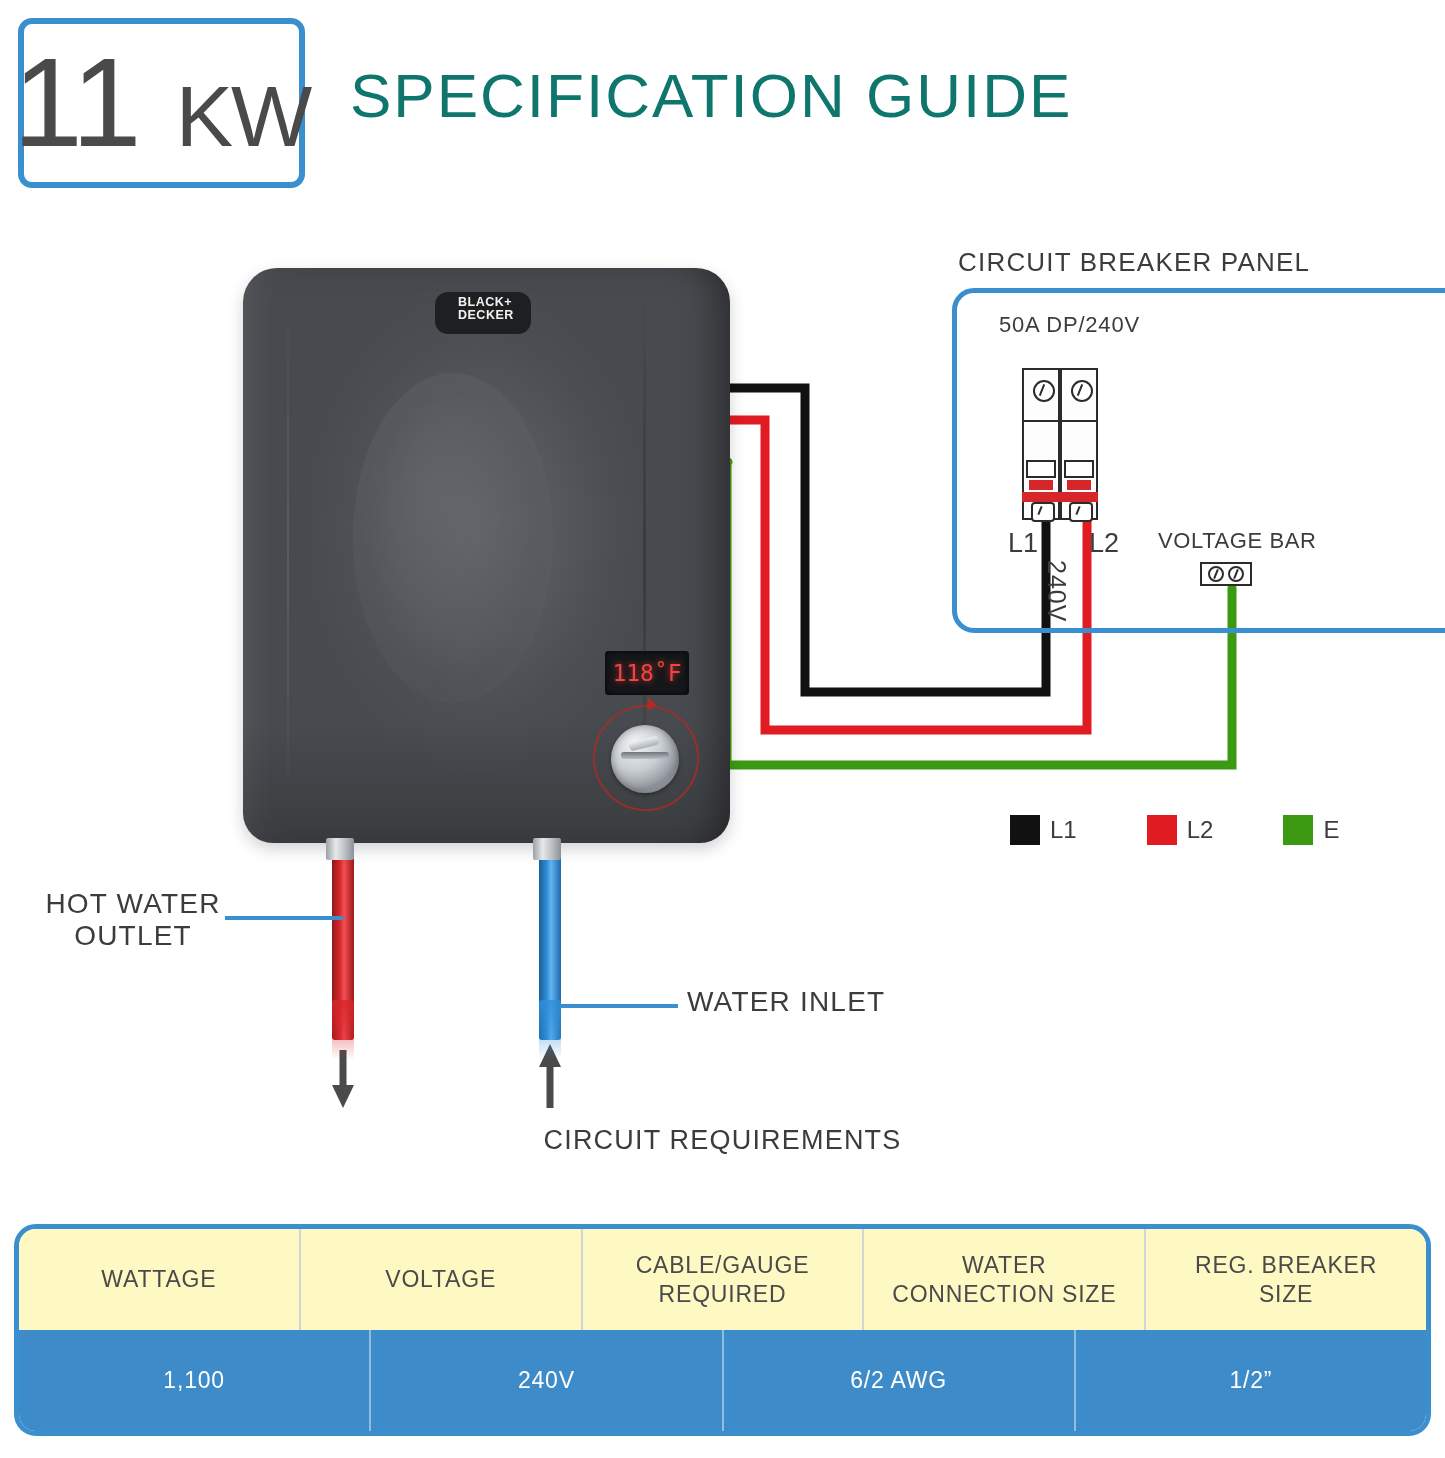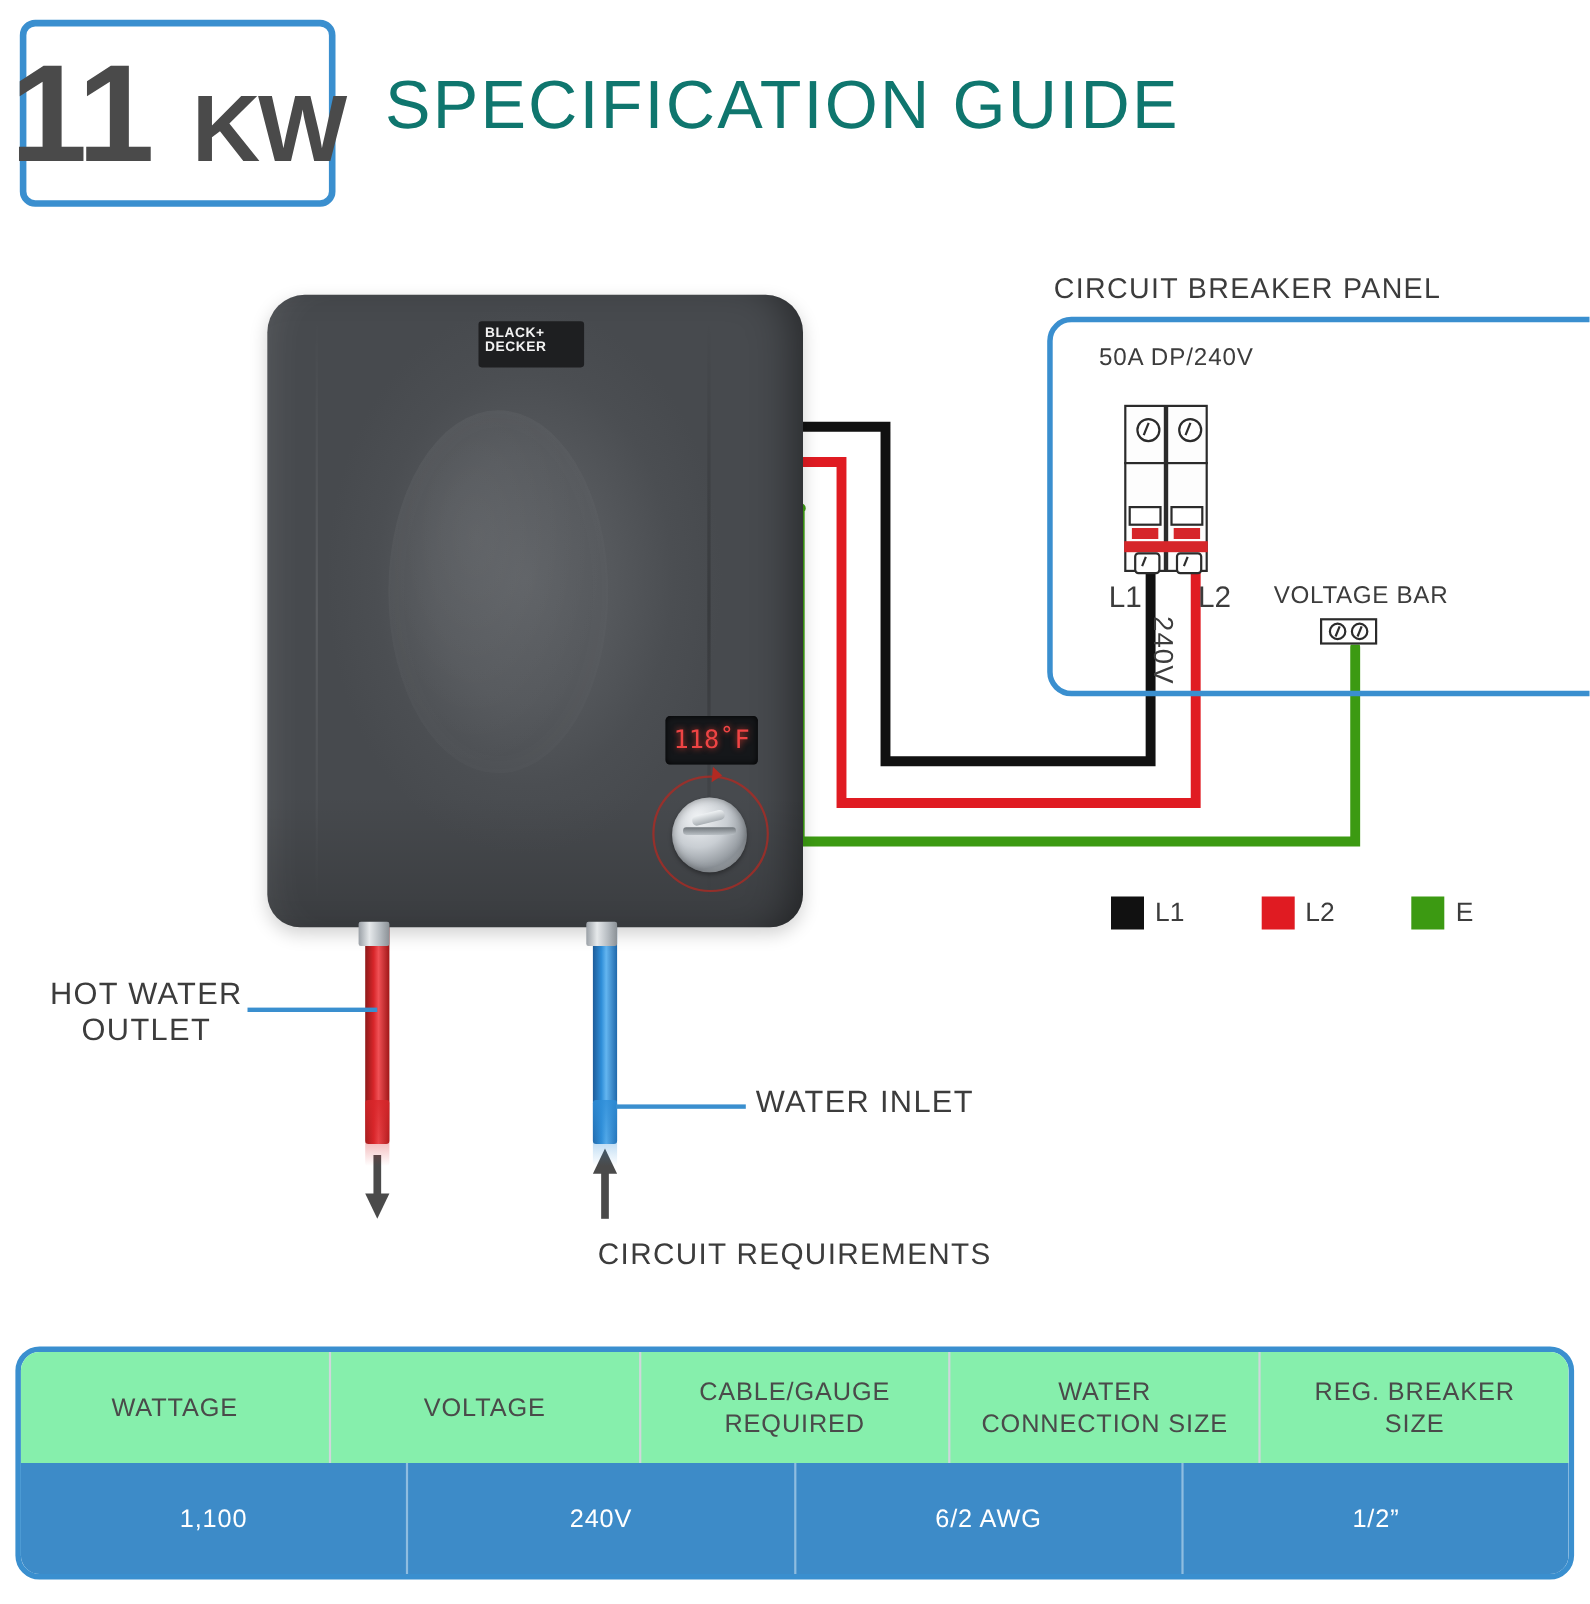--- a/index.html
+++ b/index.html
@@ -22,21 +22,21 @@
     left: 18px; top: 18px; width: 287px; height: 170px;
     border: 6px solid #3a8fcf;
     border-radius: 14px;
     box-sizing: border-box;
     display: flex;
     align-items: center;
     justify-content: center;
   }
   #kw-badge .kw-text {
     font-size: 118px;
-    font-weight: bold;
+    font-weight: normal;
     color: #4a4a4a;
     letter-spacing: -2px;
     line-height: 1;
     display: flex;
     align-items: baseline;
     gap: 36px;
   }
   #kw-badge .kw-num { font-size: 126px; }
   #kw-badge .kw-unit { font-size: 86px; }
 
@@ -79,27 +79,27 @@
   }
   .heater-shade-bottom {
     position: absolute; left: 0; bottom: 0; width: 487px; height: 120px;
     border-radius: 0 0 30px 30px;
     background: linear-gradient(to bottom, rgba(0,0,0,0.0), rgba(0,0,0,0.18));
   }
   .brand-plate {
     position: absolute; left: 192px; top: 24px;
     width: 96px; height: 42px;
     background: #1e1f21;
-    border-radius: 3px;
+    border-radius: 13px;
     color: #f2f2f2;
     font-size: 12.5px;
     font-weight: bold;
     letter-spacing: 0.5px;
     line-height: 1.05;
-    padding: 4px 0 0 6px;
+    padding: 4px 0 0 23px;
     box-sizing: border-box;
   }
   .brand-plate .b2 { display: block; }
   .display {
     position: absolute; left: 362px; top: 383px;
     width: 84px; height: 44px;
     background: #15171a;
     border-radius: 4px;
     display: flex; align-items: center; justify-content: center;
     box-shadow: inset 0 0 6px rgba(0,0,0,0.9);
@@ -269,21 +269,21 @@
   #req-table {
     left: 14px; top: 1224px; width: 1417px; height: 212px;
     border: 5px solid #3a8fcf;
     border-radius: 22px;
     box-sizing: border-box;
     overflow: hidden;
     display: flex; flex-direction: column;
     background: #fff;
   }
   .req-row { display: flex; flex: 1; }
-  .req-row.head { background: #86efac; }
+  .req-row.head { background: #fef9c3; }
   .req-row.vals { background: #3d8bc8; }
   .req-cell {
     flex: 1;
     display: flex; align-items: center; justify-content: center;
     text-align: center;
     font-size: 23px;
     letter-spacing: 0.8px;
     line-height: 1.25;
     color: #4a4a4a;
     padding: 0 6px;

